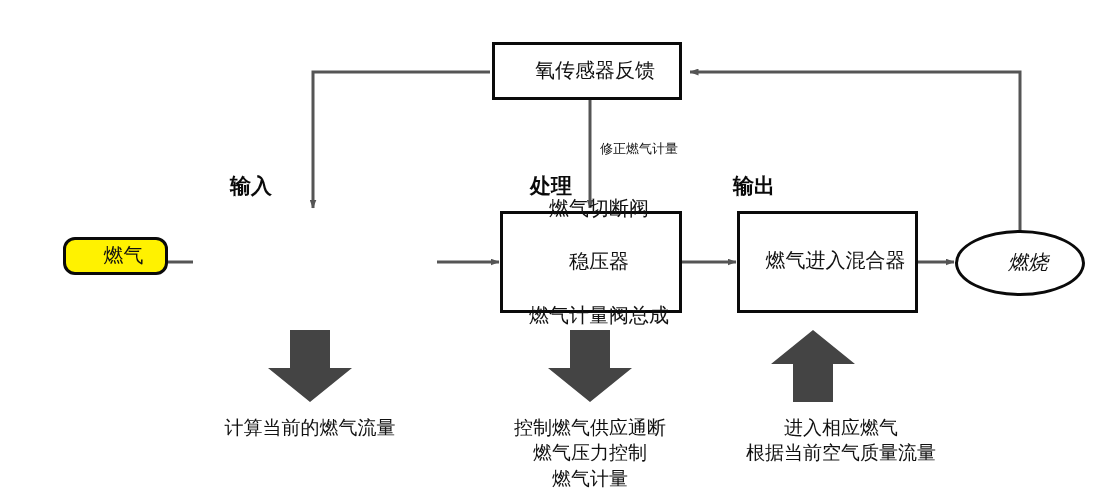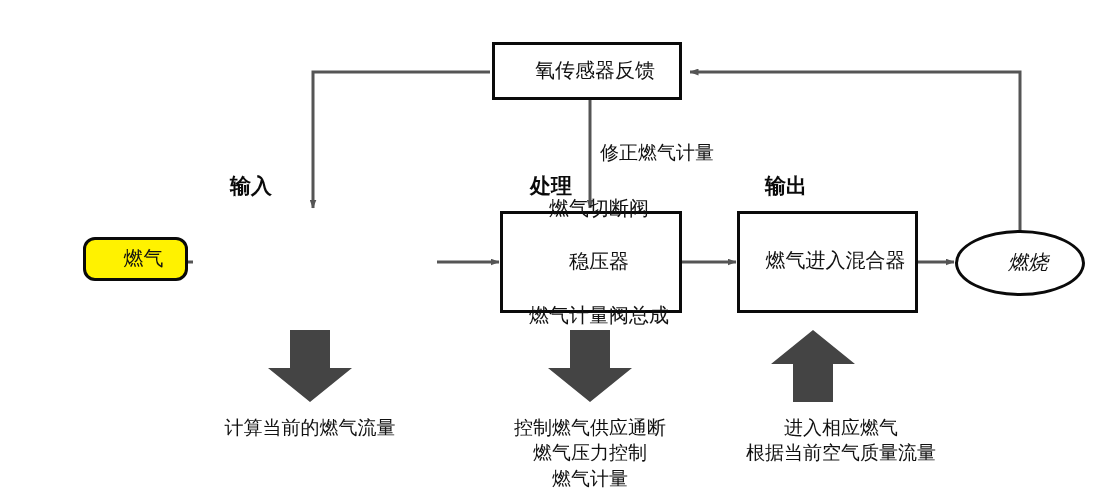--- a/index.html
+++ b/index.html
@@ -56,21 +56,21 @@
   .section-title {
     position: absolute;
     font-size: 21px;
     font-weight: bold;
     color: #0a0a0a;
     text-align: center;
     white-space: nowrap;
   }
   .edge-label {
     position: absolute;
-    font-size: 19px;
+    font-size: 13px;
     color: #111111;
     white-space: nowrap;
   }
   .caption {
     position: absolute;
     font-size: 19px;
     color: #111111;
     text-align: center;
     line-height: 1.33;
     white-space: nowrap;
@@ -112,23 +112,23 @@
   </svg>
 
   <div class="node rect-node" style="left:492px; top:42px; width:190px; height:58px;">
     <span class="node-line">氧传感器反馈</span>
   </div>
 
   <div class="edge-label" style="left:600px; top:140px;">修正燃气计量</div>
 
   <div class="section-title" style="left:205px; top:172px; width:92px;">输入</div>
   <div class="section-title" style="left:505px; top:172px; width:92px;">处理</div>
-  <div class="section-title" style="left:740px; top:172px; width:92px;">输出</div>
+  <div class="section-title" style="left:708px; top:172px; width:92px;">输出</div>
 
-  <div class="node source-node" style="left:63px; top:237px; width:105px; height:44px;margin-left:20px;">
+  <div class="node source-node" style="left:63px; top:237px; width:105px; height:38px;">
     <span class="node-line">燃气</span>
   </div>
 
 
   <div class="node rect-node" style="left:500px; top:211px; width:182px; height:102px;gap:28px;">
     <span class="node-line">燃气切断阀</span>
     <span class="node-line">稳压器</span>
     <span class="node-line">燃气计量阀总成</span>
   </div>
 

